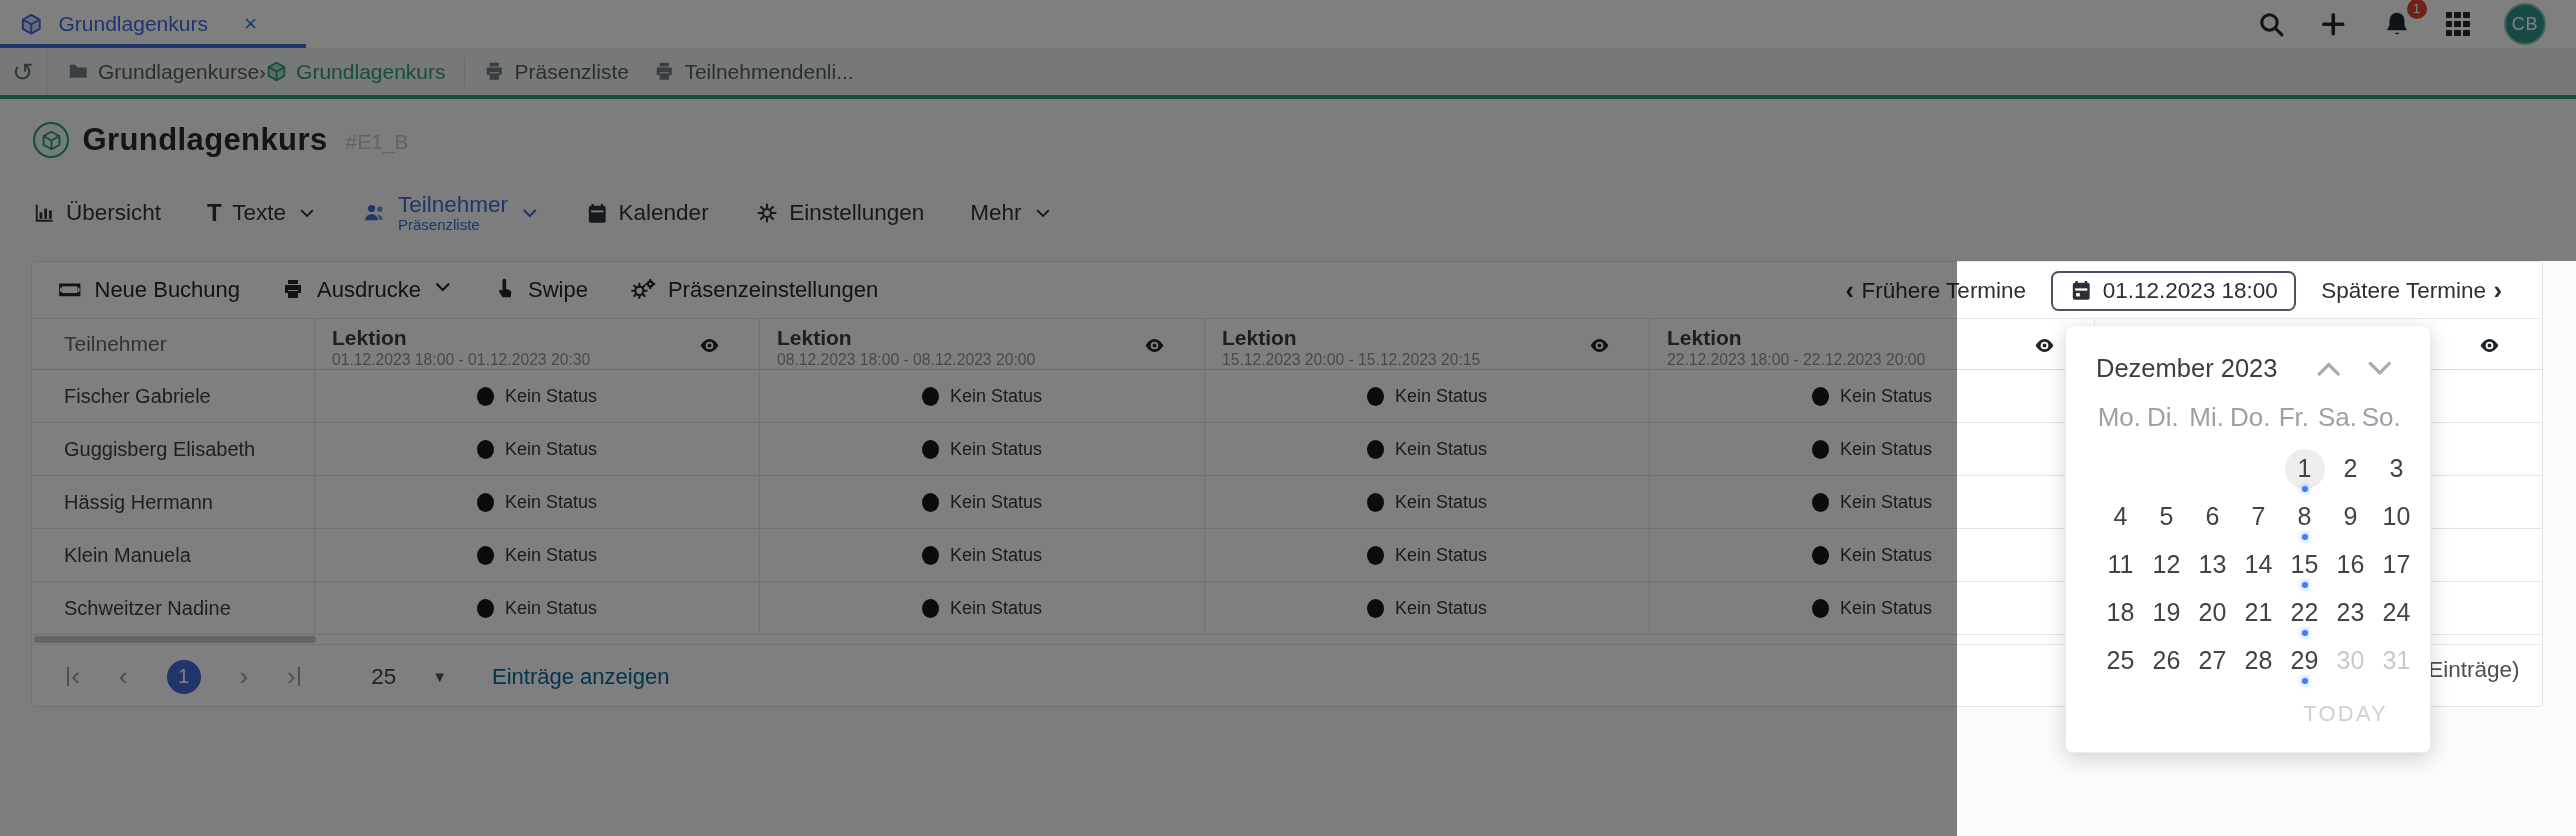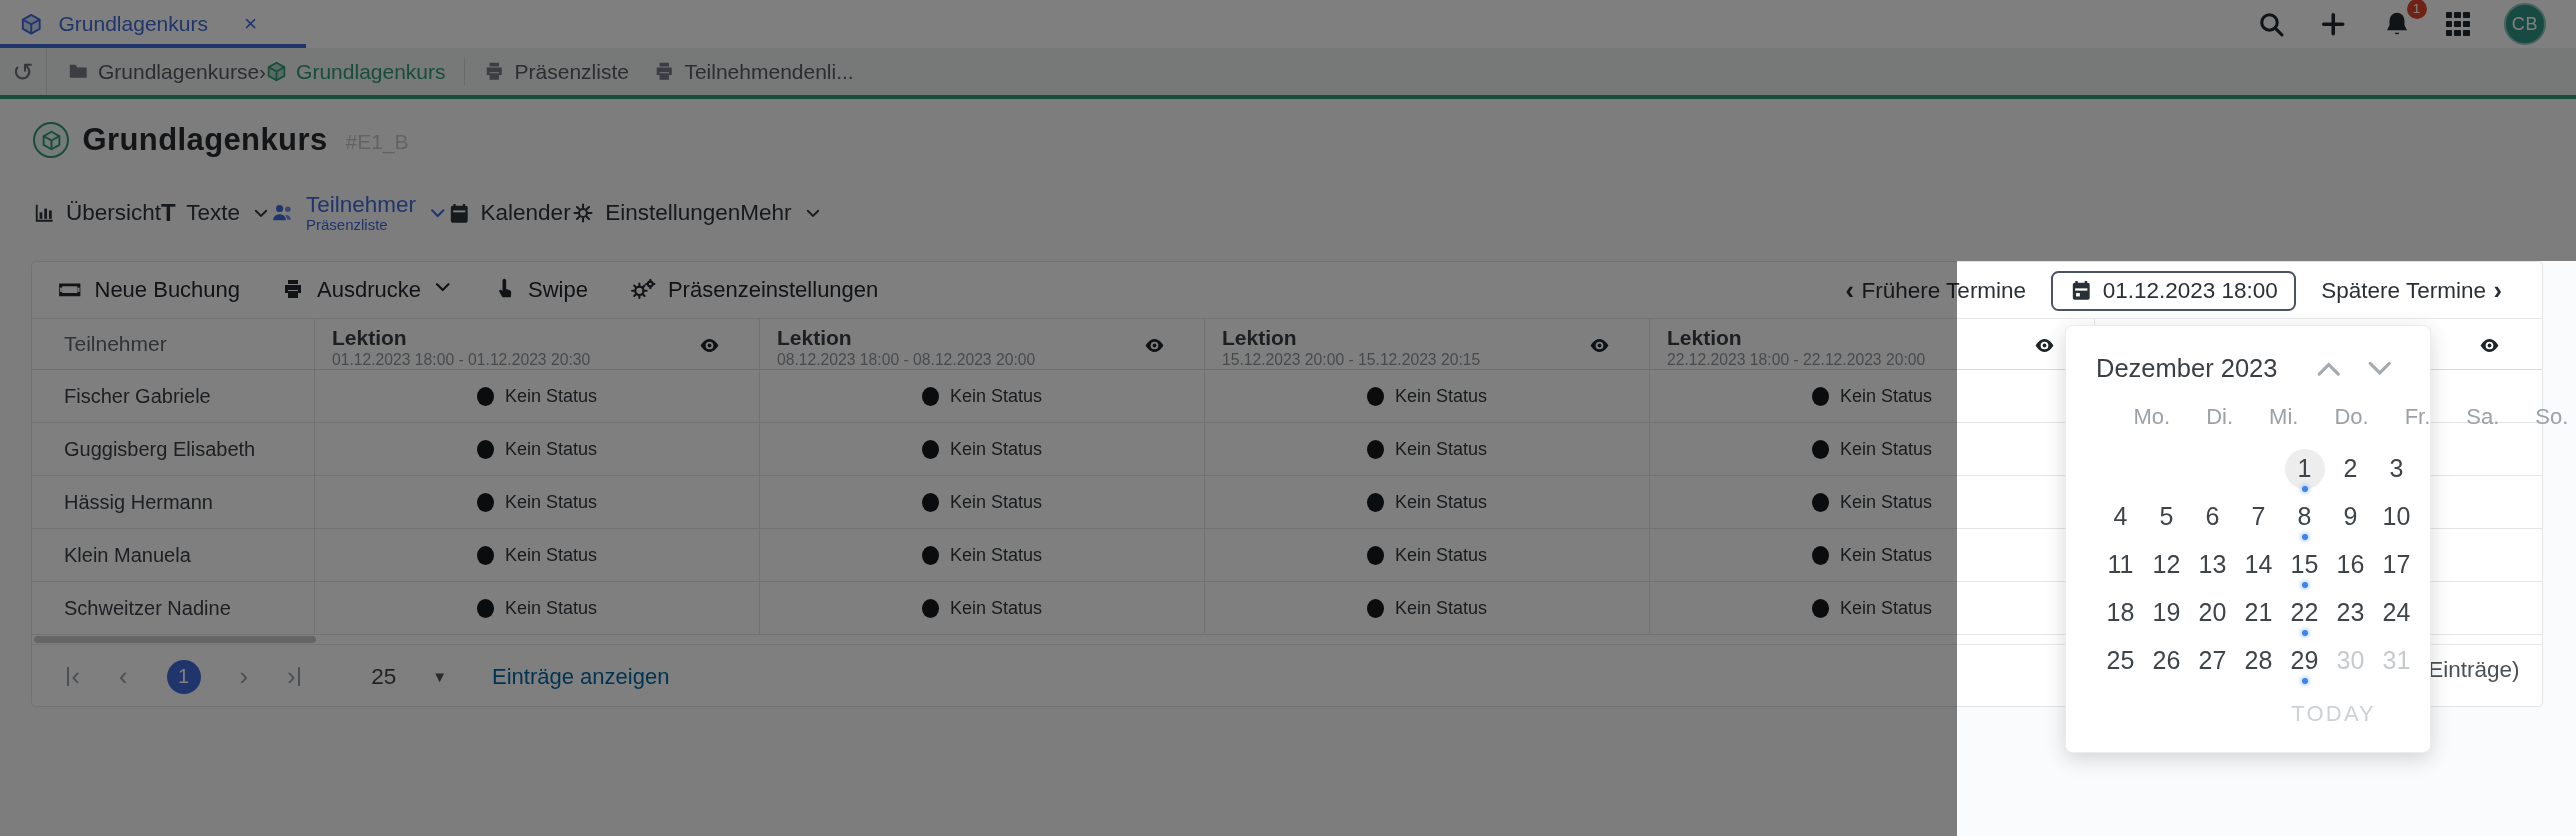--- a/index.html
+++ b/index.html
@@ -38,21 +38,21 @@
   .greenline{position:absolute;left:0;top:95px;width:2576px;height:3.7px;background:var(--green);}
 
   
   .pagehead{position:absolute;left:33px;top:122px;display:flex;align-items:center;gap:13.5px;}
   .course-badge{width:36px;height:36px;border-radius:50%;border:2.2px solid var(--green);background:#eaf7f1;
                 display:flex;align-items:center;justify-content:center;}
   .page-title{font-size:31px;font-weight:bold;color:#272b2f;letter-spacing:0.4px;}
   .page-code{font-size:21px;color:#c3c7cb;margin-left:4.5px;margin-top:4.5px;}
 
   
-  .nav{position:absolute;left:33px;top:187px;height:52px;display:flex;align-items:center;}
+  .nav{position:absolute;left:33px;top:187px;height:52px;display:flex;align-items:center;gap:46px;}
   .nav-item{display:flex;align-items:center;gap:10.5px;font-size:22.5px;color:#2f353b;cursor:pointer;white-space:nowrap;}
   .nav-item .chev{margin-left:1.5px;}
   .nav-active{color:var(--accent-blue);}
   .nav-active .two-line{display:flex;flex-direction:column;line-height:1.05;}
   .nav-sub{font-size:15px;color:var(--accent-blue);}
   .t-glyph{font-size:24px;font-weight:bold;color:#2f353b;}
 
   
   .card{position:absolute;left:31px;top:261px;width:2512px;height:446px;background:#fff;border:0.7px solid #e3e4e6;
         border-radius:4.5px;overflow:hidden;}
@@ -98,29 +98,29 @@
 
   
   .calendar{position:absolute;left:2065px;top:325px;width:366px;height:428px;background:#fff;border:0.7px solid #ececec;
             border-radius:7.5px;box-shadow:0 6px 21px rgba(0,0,0,.16);z-index:60;padding:27px 27px 21px 30px;}
   .cal-head{display:flex;align-items:center;height:31px;}
   .cal-title{font-size:25.5px;color:#3a3f44;flex:1;}
   .cal-nav{display:flex;gap:25.5px;margin-right:10.5px;color:#a6abb0;}
   .cal-nav .cv{cursor:pointer;}
   .cal-week{display:flex;margin:18px 0 0 1.5px;}
   .cal-week div{width:46px;height:30px;display:flex;align-items:center;justify-content:center;
-                font-size:22px;color:#9ba1a7;margin-left:36px;}
+                font-size:26px;color:#9ba1a7;}
   .cal-grid{display:grid;grid-template-columns:repeat(7,46px);grid-auto-rows:48px;margin:12.7px 0 0 1.5px;}
   .day{position:relative;display:flex;align-items:center;justify-content:center;font-size:25px;color:#3f4448;cursor:pointer;}
   .day.muted{color:#c6cacd;}
   .day .num{position:relative;z-index:2;}
   .day.selected::before{content:"";position:absolute;width:40px;height:40px;border-radius:50%;background:#ededed;}
   .day .evdot{position:absolute;bottom:0.7px;left:50%;transform:translateX(-50%);width:6px;height:6px;border-radius:50%;
               background:var(--dot-blue);box-shadow:0 0 4.5px 1.5px rgba(59,130,246,.35);}
-  .cal-today{position:absolute;right:54px;bottom:25.5px;font-size:22px;color:#cdd1d5;letter-spacing:2.2px;cursor:pointer;}
+  .cal-today{position:absolute;right:42px;bottom:25.5px;font-size:22px;color:#cdd1d5;letter-spacing:2.2px;cursor:pointer;}
 </style>
 </head>
 <body>
 
 <div class="topbar">
   <div class="browser-tab">
     <span class="tab-favicon">
       <svg width="22.5" height="22.5" viewBox="0 0 24 24" fill="none" stroke="#3f6ad8" stroke-width="2" stroke-linejoin="round">
         <path d="M12 2l9 5v10l-9 5-9-5V7z" fill="#3f6ad8" fill-opacity=".25"></path>
           <path d="M12 12l9-5M12 12L3 7m9 5v10"></path>

